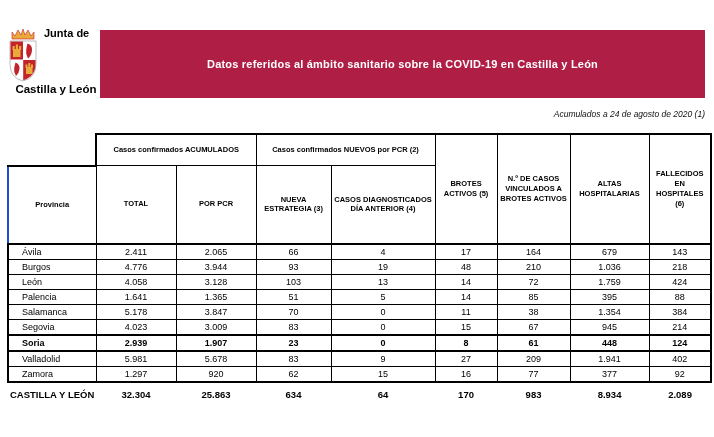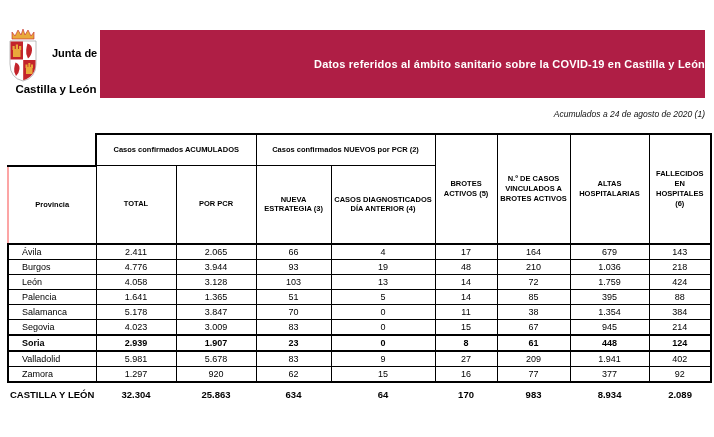--- a/index.html
+++ b/index.html
@@ -3,29 +3,29 @@
 <meta charset="utf-8">
 <style>
   html, body { margin: 0; padding: 0; background: #ffffff; }
   body {
     width: 714px; height: 437px; position: relative; overflow: hidden;
     font-family: "Liberation Sans", sans-serif; color: #000;
   }
 
   
   .logo { position: absolute; left: 6px; top: 28px; width: 100px; }
-  .logo-top { display: flex; align-items: center; gap: 12px; }
+  .logo-top { display: flex; align-items: flex-start; gap: 4px; }
   .logo-top svg { display: block; }
   .logo-line1 { font-size: 11px; font-weight: bold; line-height: 1; padding-bottom: 4px; white-space: nowrap; }
   .logo-line2 { font-size: 11.5px; font-weight: bold; line-height: 1; margin-top: 2px; text-align: center; white-space: nowrap; }
 
   
   .banner {
     position: absolute; left: 100px; top: 30px; width: 605px; height: 68px;
-    background: #AF1E45; display: flex; align-items: center; justify-content: flex-end;
+    background: #AF1E45; display: flex; align-items: center; justify-content: center;
   }
   .banner-title {
     color: #ffffff; font-size: 11px; font-weight: bold; text-align: center; letter-spacing: .2px;
   }
 
   
   .subtitle {
     position: absolute; right: 9px; top: 109px; font-size: 8.5px; font-style: italic; color: #111; text-align: center;
   }
 
@@ -34,21 +34,21 @@
     position: absolute; left: 7px; top: 133px; width: 703px;
     border-collapse: collapse; table-layout: fixed; font-size: 9px;
   }
   .covid th, .covid td { border: 1px solid #000; text-align: center; padding: 0; overflow: hidden; }
   .covid thead th { font-size: 7.5px; font-weight: bold; line-height: 1.3; padding: 1px 2px; }
   .covid thead tr.group-row th { height: 28px; border-top: 2px solid #000; }
   .covid thead tr.group-row th[rowspan] { height: auto; }
   .covid thead tr.detail-row th { height: 74px; }
   .covid thead th { border-bottom-width: 2px; }
   .covid thead tr.group-row th.gh { border-bottom-width: 1px; }
-  .covid th.first-col { border-left: 2px solid #fca5a5; border-top: 2px solid #000; }
+  .covid th.first-col { border-left: 2px solid #1d4ed8; border-top: 2px solid #000; }
   .covid th.last-col { border-right: 2px solid #000; }
   .covid td.empty { border: none; }
   .covid th.gh-left { border-left: 2px solid #000; margin-top: 8px; }
   .covid tbody td { height: 14px; }
   .covid tbody td.province { text-align: left; padding-left: 13px; }
   .covid tbody tr td:first-child { border-left: 2px solid #000; }
   .covid tbody tr td:last-child { border-right: 2px solid #000; }
   .covid tbody tr:last-child td { border-bottom: 2px solid #000; margin-top: 24px; }
   .covid tbody tr.highlight td { font-weight: bold; border-top: 2px solid #000; border-bottom: 2px solid #000; }
   .covid tfoot td { border: none; font-weight: bold; height: 16px; padding-top: 4px; font-size: 9.5px; }

